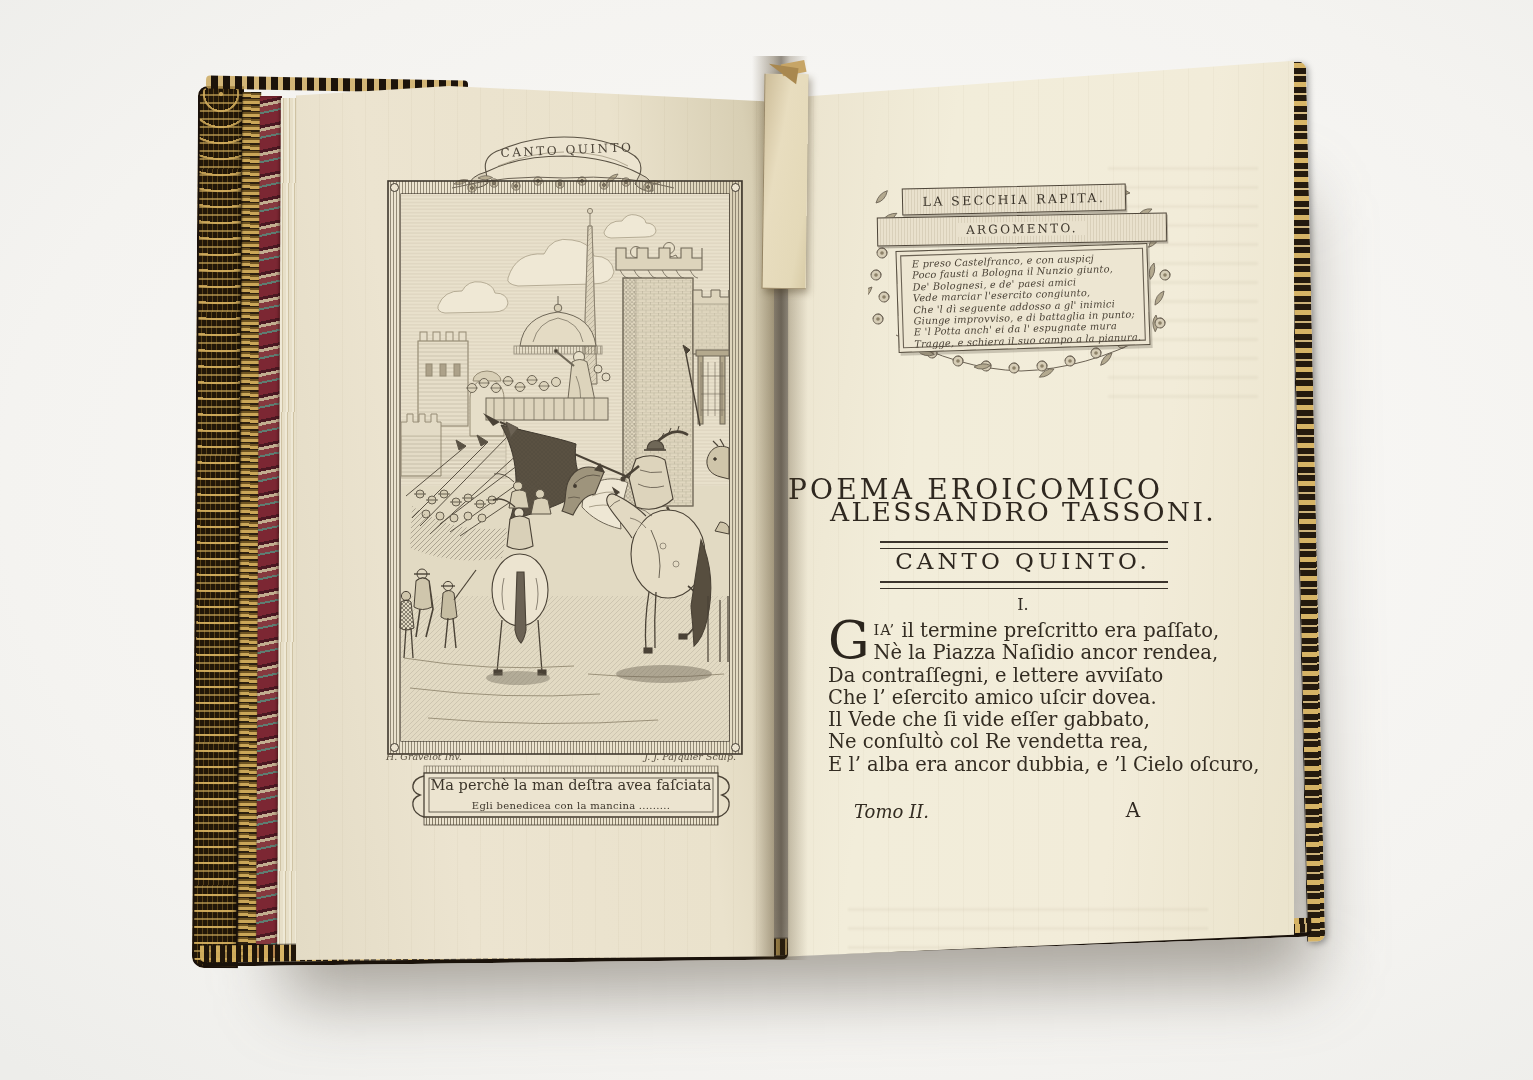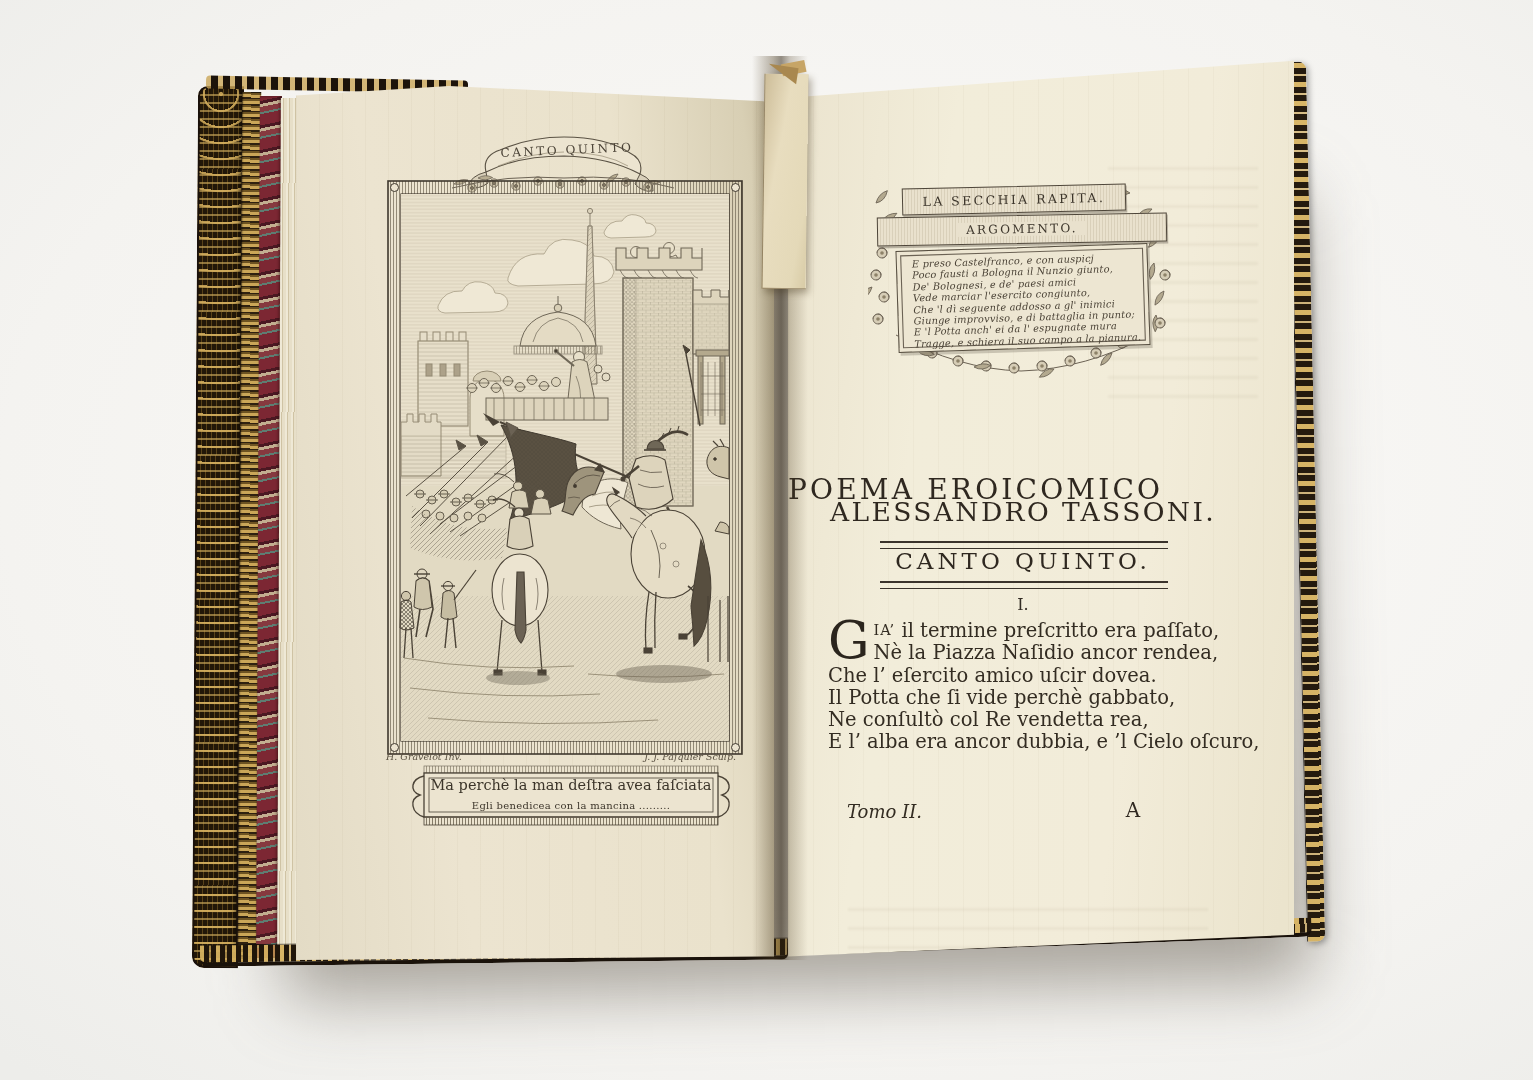--- a/index.html
+++ b/index.html
@@ -85,21 +85,21 @@
   .h-poema{left:0;top:375px;width:470px;text-align:left;font-size:28px;letter-spacing:3.2px;color:#2f2820;margin-top:40px;}
   .h-di{left:0;top:417px;width:470px;text-align:center;font-size:14px;letter-spacing:3px;color:#332c24;}
   .h-tassoni{left:0;top:438px;width:470px;text-align:center;font-size:26.5px;letter-spacing:2.4px;color:#2f2820;}
   .rule{position:absolute;left:92px;width:288px;height:5px;border-top:2.6px solid #3a332b;border-bottom:1.3px solid #3a332b;}
   .rule-1{top:483px;} .rule-2{top:523px;}
   .h-canto{left:0;top:490px;width:470px;text-align:center;font-size:23px;letter-spacing:4px;color:#2f2820;}
   .h-no{left:0;top:537px;width:470px;text-align:center;font-size:16px;color:#332c24;}
   .stanza{left:40px;top:561px;width:446px;font-size:19.5px;line-height:22.3px;color:#332c22;}
   .dropcap{float:left;font-size:52px;line-height:40px;height:42px;margin:1px 4px 0 0;color:#2b251d;}
   .sc{font-size:14.5px;letter-spacing:1px;vertical-align:2px;}
-  .footer-tomo{left:59px;top:743px;font-style:italic;font-size:18px;color:#332c22;}
+  .footer-tomo{left:66px;top:743px;font-style:italic;font-size:18px;color:#332c22;}
   .footer-sig{left:0;top:740px;width:690px;text-align:center;font-size:20px;color:#2f2820;}
   .ghost{position:absolute;opacity:.055;filter:blur(1px);pointer-events:none;
     background:repeating-linear-gradient(0deg,#6b5a3a 0 3px,transparent 3px 19px);}
 </style>
 </head>
 <body>
 
 <div class="scene">
   <div class="shadow"></div>
 
@@ -474,22 +474,23 @@
     <div class="rp-text h-tassoni">ALESSANDRO TASSONI.</div>
     <div class="rule rule-1"></div>
     <div class="rp-text h-canto">CANTO QUINTO.</div>
     <div class="rule rule-2"></div>
     <div class="rp-text h-no">I.</div>
 
     <div class="rp-text stanza">
       <span class="dropcap">G</span>
       <div class="s-line"><span class="sc">IA’</span> <span>il termine preſcritto era paſſato,</span></div>
       <div class="s-line">Nè la Piazza Naſidio ancor rendea,</div>
+      <div class="s-line">Da contraſſegni, e lettere avviſato</div>
       <div class="s-line">Che l’ eſercito amico uſcir dovea.</div>
-      <div class="s-line">Il Potta che ſi vide perchè gabbato,</div>
+      <div class="s-line">Il Vede che ſi vide eſſer gabbato,</div>
       <div class="s-line">Ne conſultò col Re vendetta rea,</div>
       <div class="s-line">E l’ alba era ancor dubbia, e ’l Cielo oſcuro,</div>
     </div>
 
     <div class="rp-text footer-tomo">Tomo II.</div>
     <div class="rp-text footer-sig">A</div>
   </div>
 
   <div class="gutter"></div>
   <div class="bookmark">

